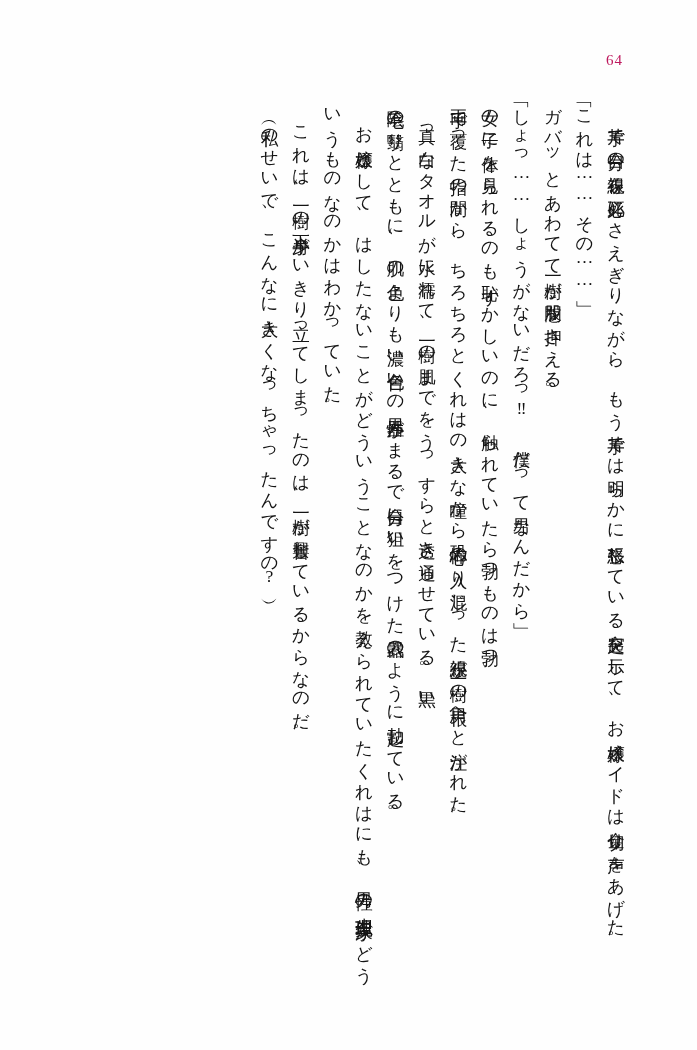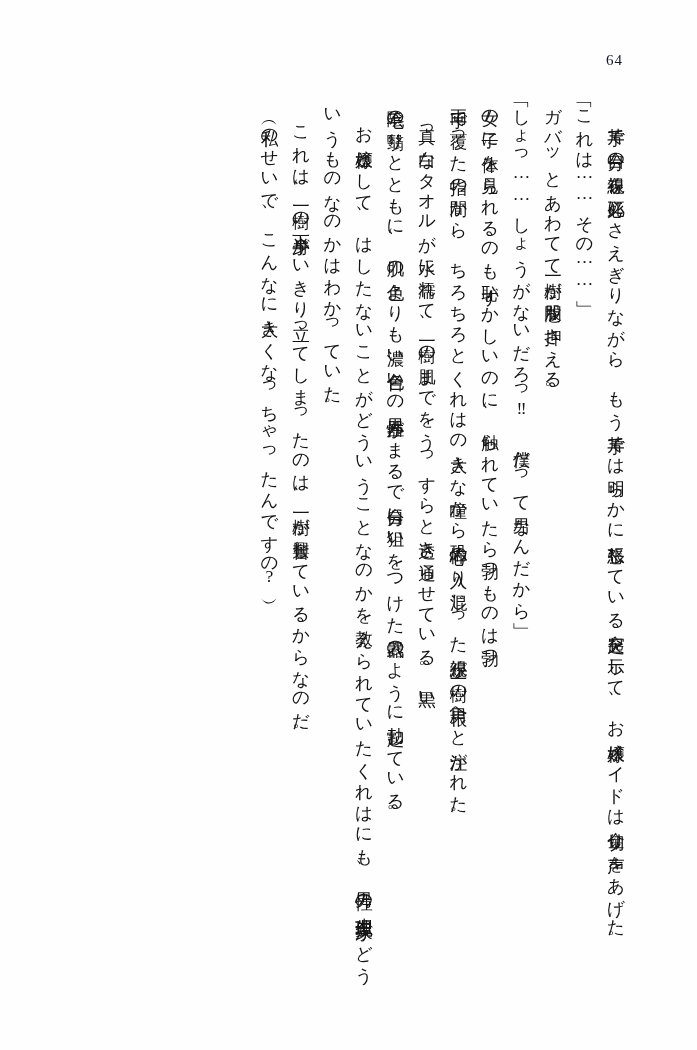--- a/index.html
+++ b/index.html
@@ -20,21 +20,21 @@
     height: 1050px;
     background: #fefefe;
     box-sizing: border-box;
   }
   .page-number {
     position: absolute;
     top: 52px;
     right: 74px;
     font-size: 15px;
     letter-spacing: 1px;
-    color: #0f172a;
+    color: #be185d;
     font-family: "Liberation Serif", "DejaVu Serif", serif;
   }
   .body-text {
     position: absolute;
     top: 96px;
     right: 66px;
     left: 56px;
     height: 880px;
     writing-mode: vertical-rl;
     text-orientation: upright;

